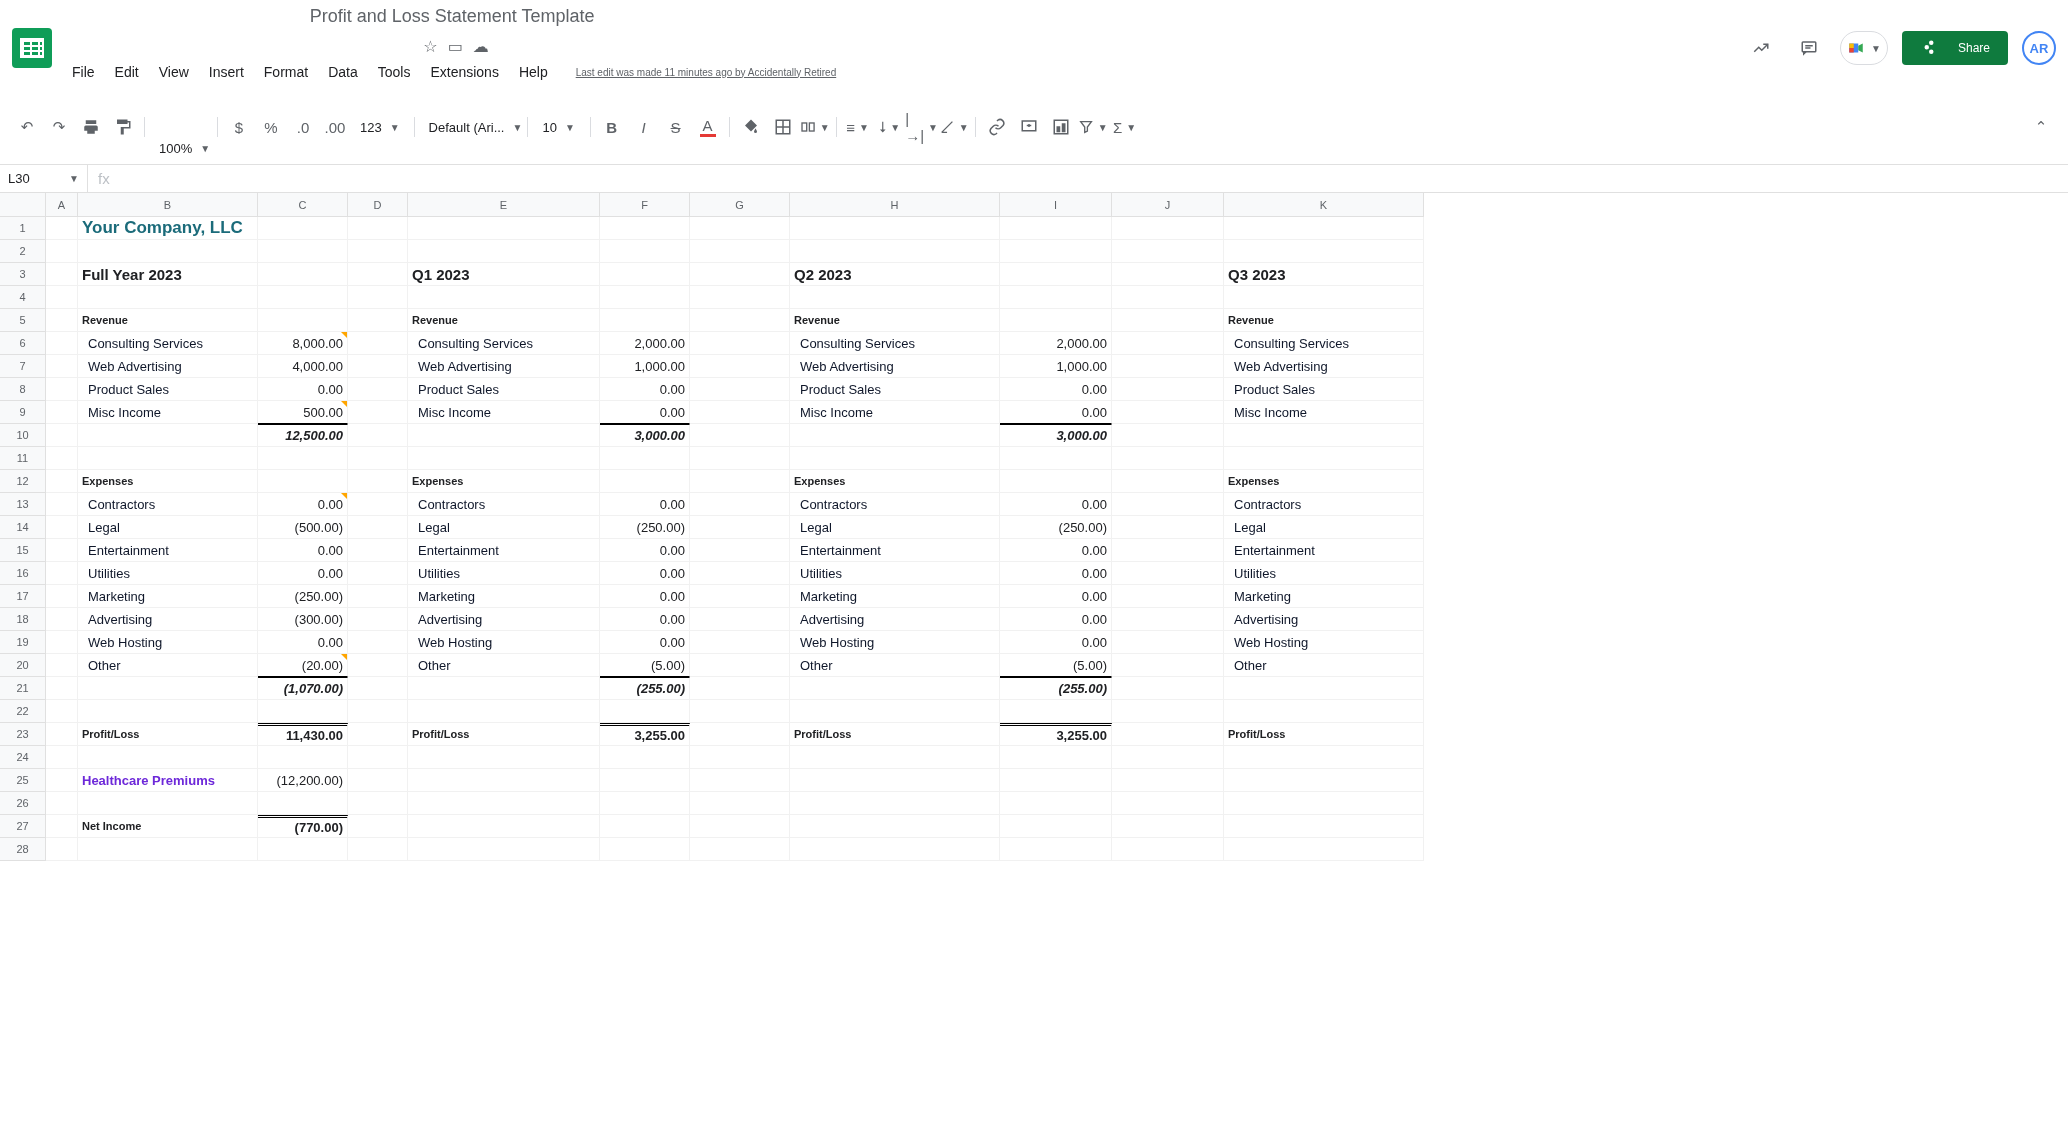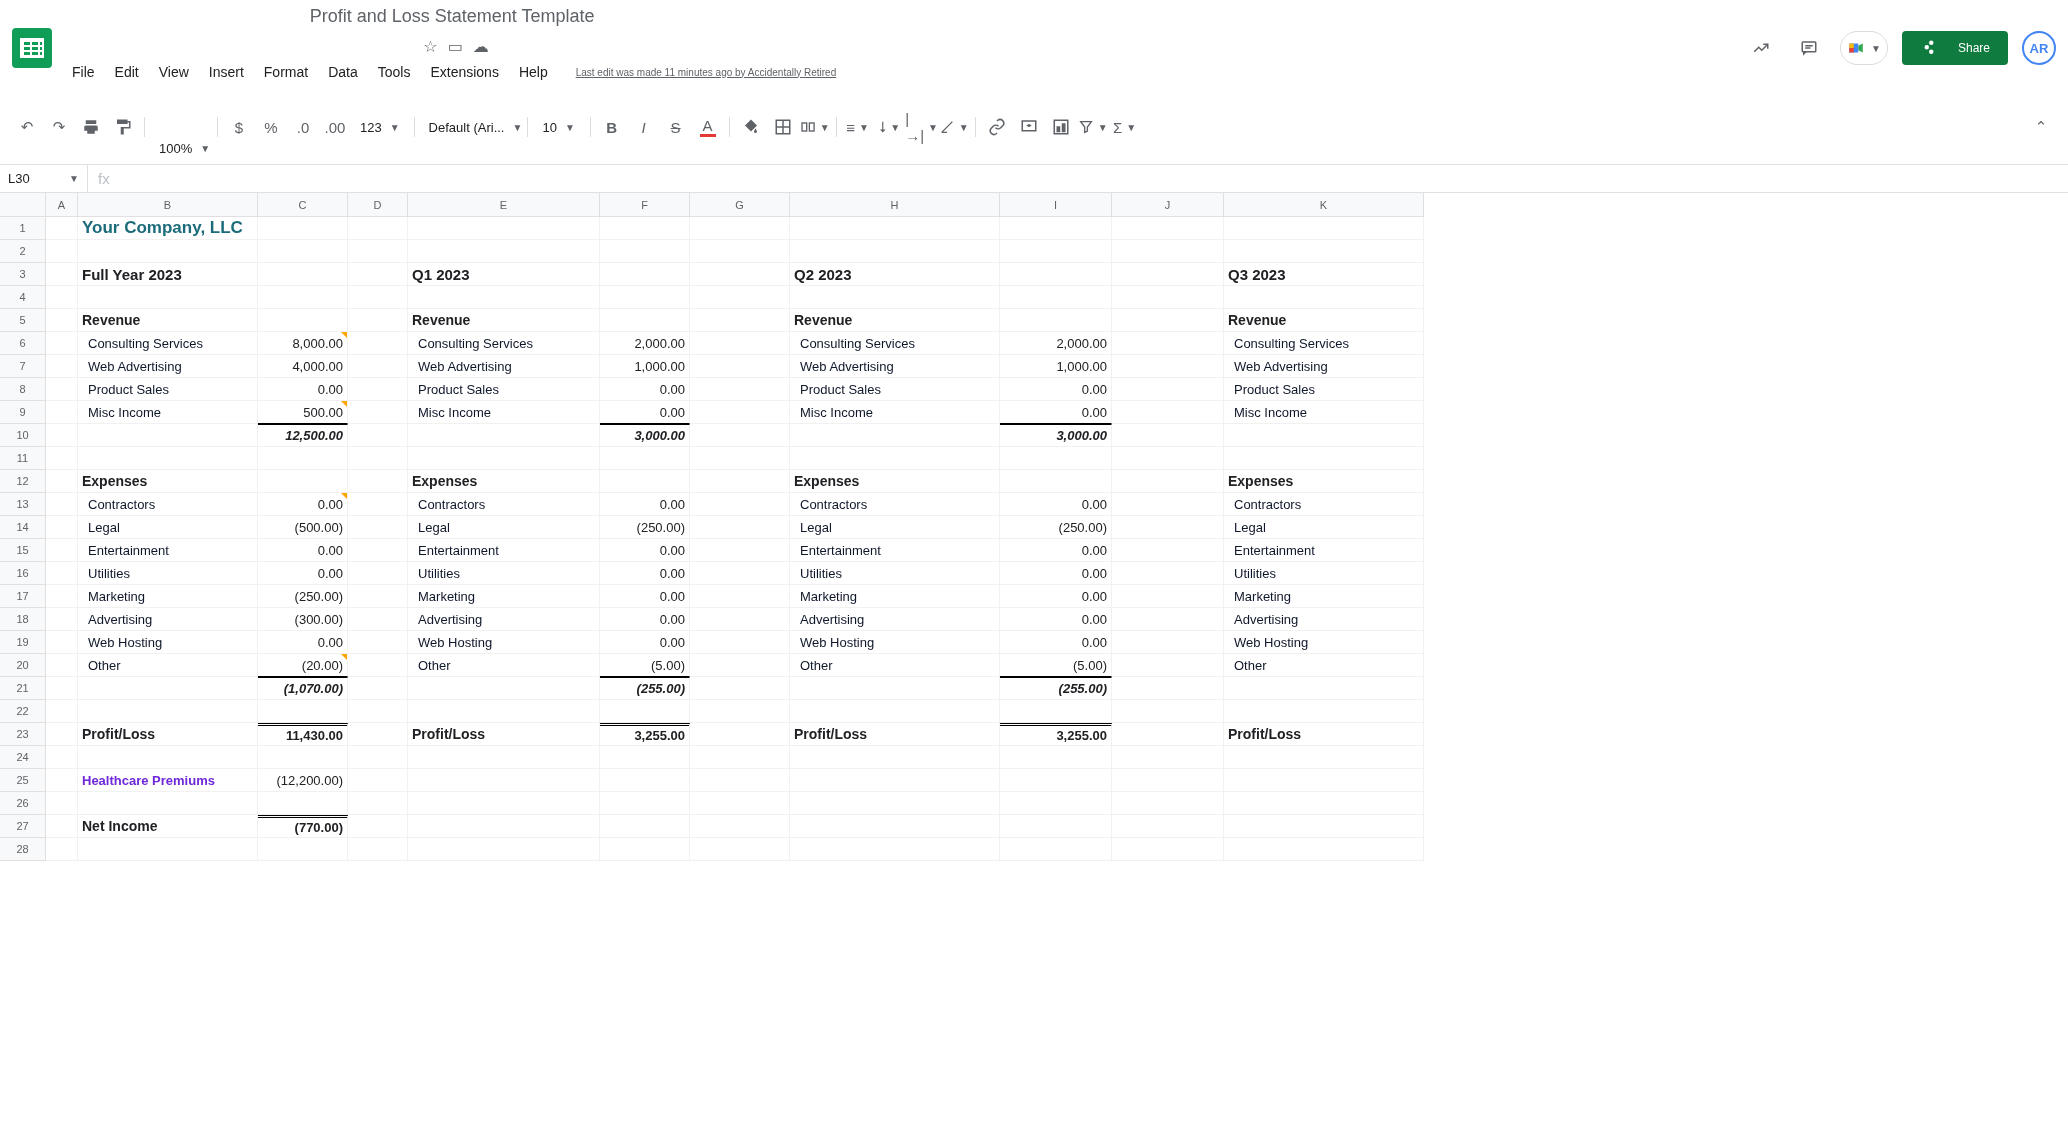--- a/index.html
+++ b/index.html
@@ -58,21 +58,21 @@
 .cF { width: 90px; }
 .cG { width: 100px; }
 .cH { width: 210px; }
 .cI { width: 112px; }
 .cJ { width: 112px; }
 .cK { width: 200px; }
 
 
 .company { color: #1b6b7a; font-weight: 700; font-size: 17px; }
 .period { font-weight: 700; font-size: 15px; }
-.section { font-weight: 700; font-size: 14px; }
+.section { font-weight: 700; font-size: 11px; }
 .line-label { padding-left: 10px; color: #0f172a; }
 .line-label-muted { color: #6d28d9; font-weight: 700; }
 .val { text-align: right; justify-content: flex-end; font-variant-numeric: tabular-nums; }
 .subtotal { border-top: 1px solid #000; font-weight: 700; font-style: italic; }
 .underline-single { border-bottom: 1px solid #000; }
 .doubletop { border-top: 3px double #000; }
 .bold { font-weight: 700; }
 .note-corner { position: relative; }
 .note-corner::after { content: ''; position: absolute; top: 0; right: 0; border-top: 6px solid orange; border-left: 6px solid transparent; }
 

